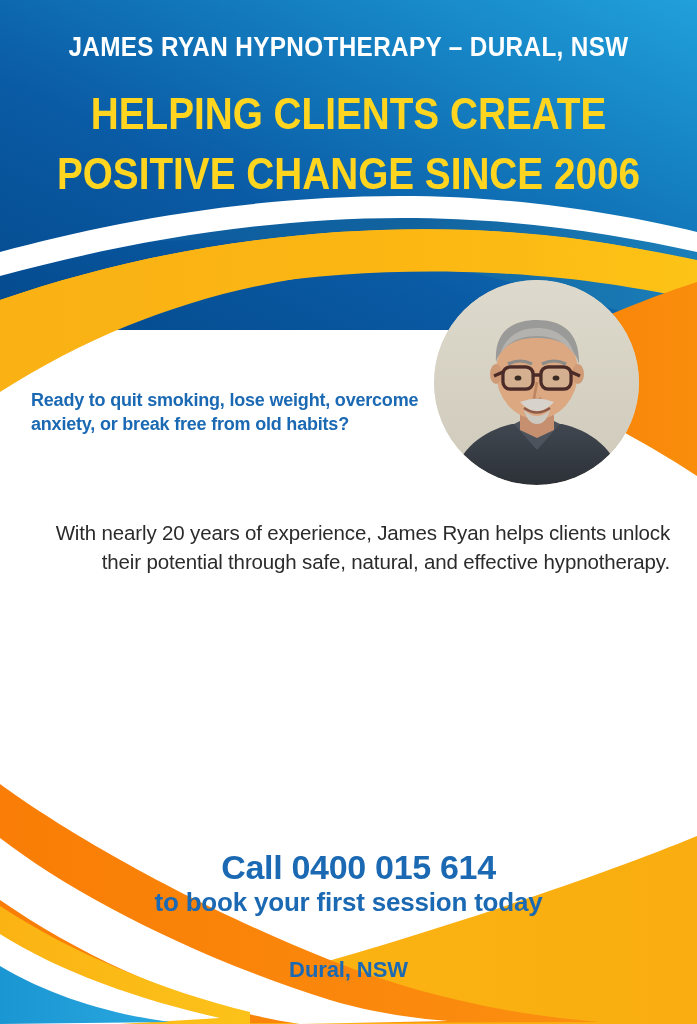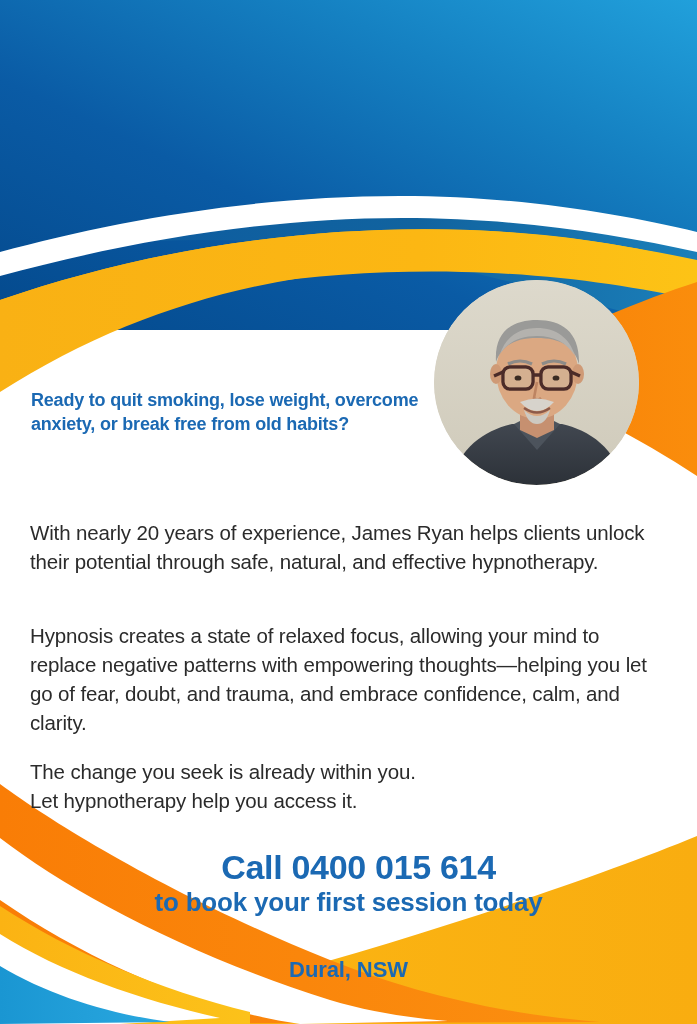--- a/index.html
+++ b/index.html
@@ -88,20 +88,21 @@
   }
   .para {
     position:absolute;
     left:30px;
     width:640px;
     font-family:"Liberation Sans", sans-serif;
     font-size:20.5px;
     line-height:1.42;
     color:#2b2b2b;
     letter-spacing:-0.15px;
+    text-align:right;
   }
   .para-1 { top:518px; }
   .para-2 { top:621px; }
   .para-3 { top:757px; }
 
   .cta {
     position:absolute; left:0; top:848px; width:697px;
     text-align:center;
     color:#1b69b3;
   }
@@ -253,31 +254,33 @@
         <path d="M103,102 L100,118 q3,3 7,0" stroke="#bd8462" stroke-width="2.6" fill="none"></path>
 
         <path d="M86,122 q17,-7 34,0 q-8,9 -17,9 q-9,0 -17,-9 Z" fill="#d7d3cc"></path>
         <path d="M90,130 q13,12 26,0 q-4,14 -13,14 q-9,0 -13,-14 Z" fill="#cdc9c1"></path>
 
         <path d="M90,128 q13,9 26,0" stroke="#8d5a49" stroke-width="2.4" fill="none"></path>
       </g>
     </svg>
   </div>
 
+  <div class="header-text">
+    <div class="brand-line">JAMES RYAN HYPNOTHERAPY – DURAL, NSW</div>
+    <div class="headline">HELPING CLIENTS CREATE</div>
+    <div class="headline" style="margin-top:2px;">POSITIVE CHANGE SINCE 2006</div>
+  </div>
 
   <div class="content">
 
     <div class="sub-headline">Ready to quit smoking, lose weight, overcome anxiety, or break free from old habits?</div>
 
     <div class="para para-1">With nearly 20 years of experience, James Ryan helps clients unlock their potential through safe, natural, and effective hypnotherapy.</div>
 
-    <div class="para para-2">Hypnosis creates a state of relaxed focus, allowing your mind to replace negative patterns with empowering thoughts—helping you let go of fear, doubt, and trauma, and embrace confidence, calm, and clarity.</div>
-
-    <div class="para para-3" style="white-space:pre-line;">The change you seek is already within you.
-Let hypnotherapy help you access it.</div>
+
 
     <div class="cta">
       <div class="cta-phone">Call 0400 015 614</div>
       <div class="cta-sub">to book your first session today</div>
     </div>
 
     <div class="footer-loc">Dural, NSW</div>
   </div>
 
   <svg class="waves-bottom" viewBox="0 0 697 240" preserveAspectRatio="none">

